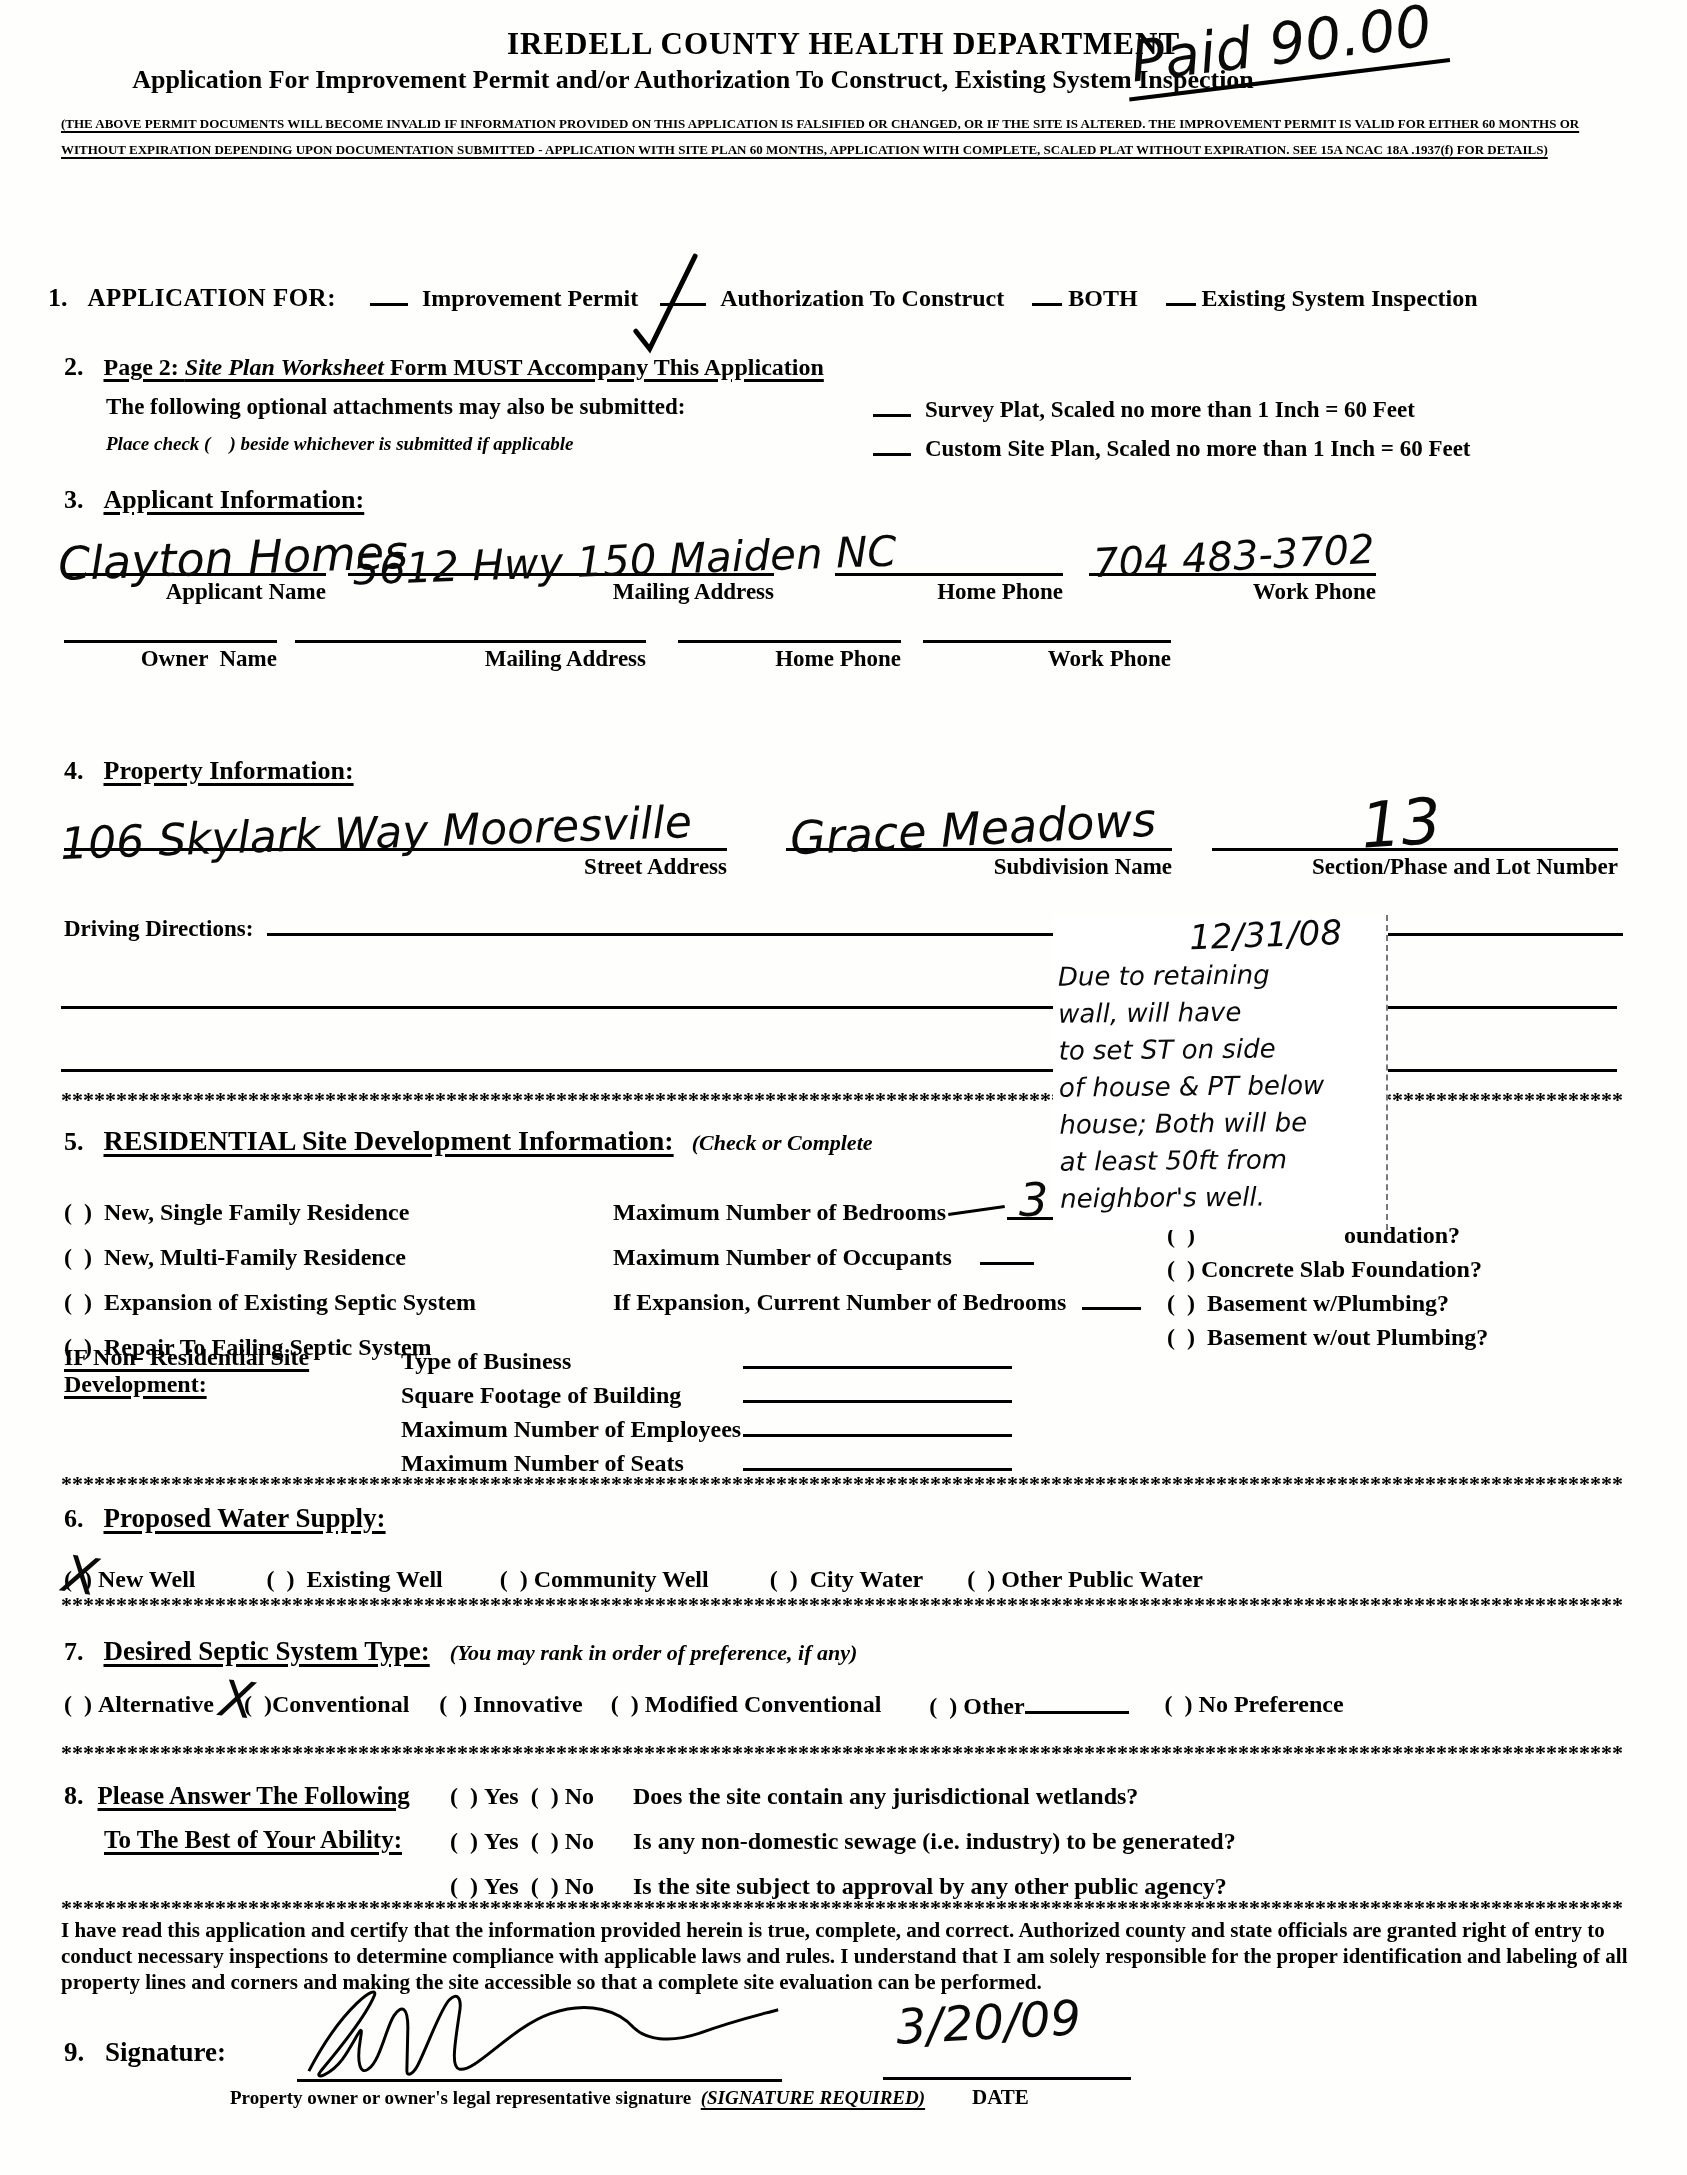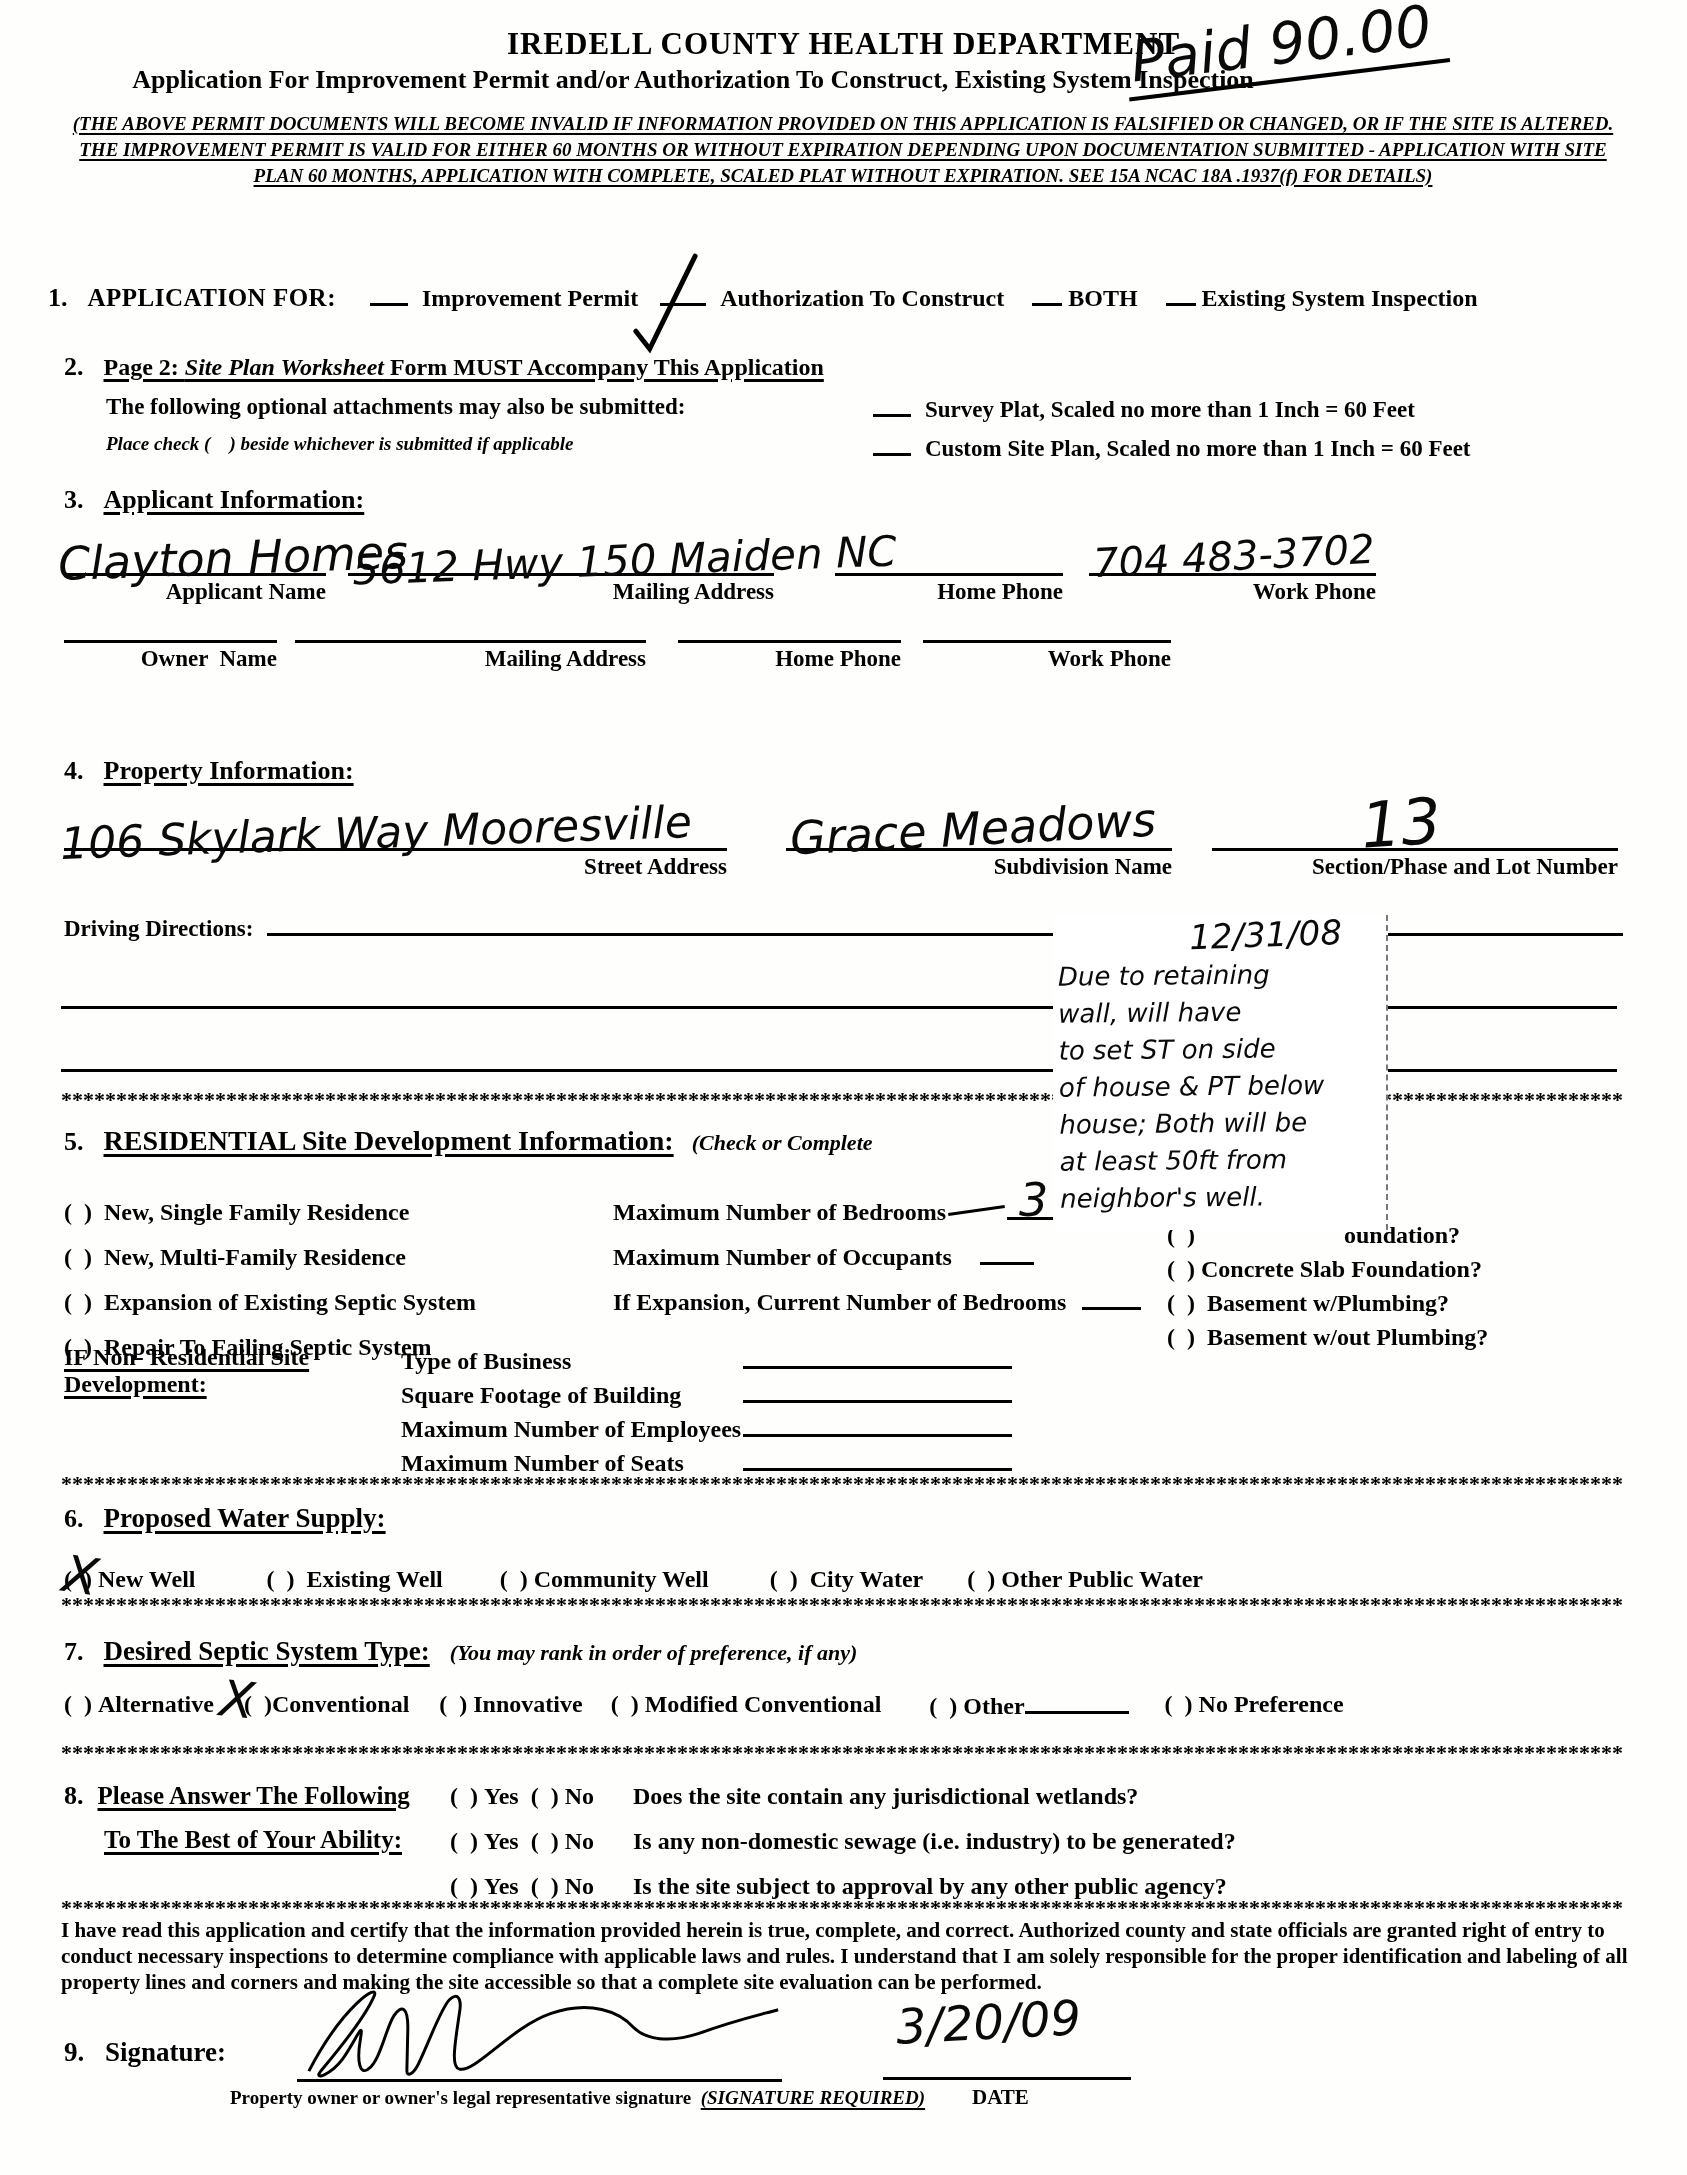--- a/index.html
+++ b/index.html
@@ -24,22 +24,22 @@
     font-size:22px; letter-spacing:0px; z-index:1;
   }
   
   .title   { position:absolute; top:26px; left:0; width:1687px; text-align:center; font-size:31px; letter-spacing:1px; }
   .subtitle{ position:absolute; top:65px; left:0; width:1386px; text-align:center; font-size:26px; }
   .paid {
     position:absolute; top:10px; left:1124px; font-size:57px; transform:rotate(-7deg);
     border-bottom:4px solid #000; padding:0 14px 2px 6px; z-index:3;
   }
   .warning {
-    position:absolute; top:111px; left:61px; width:1564px; text-align:center;
-    font-size:19px; line-height:26px; font-style:italic;
+    position:absolute; top:111px; left:61px; width:1564px; 
+    font-size:13px; line-height:26px; 
     text-decoration:underline; text-decoration-thickness:2px; text-underline-offset:3px;
   }
   .secrow { position:absolute; font-size:24px; }
   .secnum { display:inline-block; font-size:26px; margin-right:14px; }
   .h26 { font-size:26px; }
   .h28 { font-size:28px; }
   
   .fgrid { display:flex; align-items:flex-start; }
   .fcol { position:relative; }
   .fline { position:relative; border-bottom:3px solid #000; }

